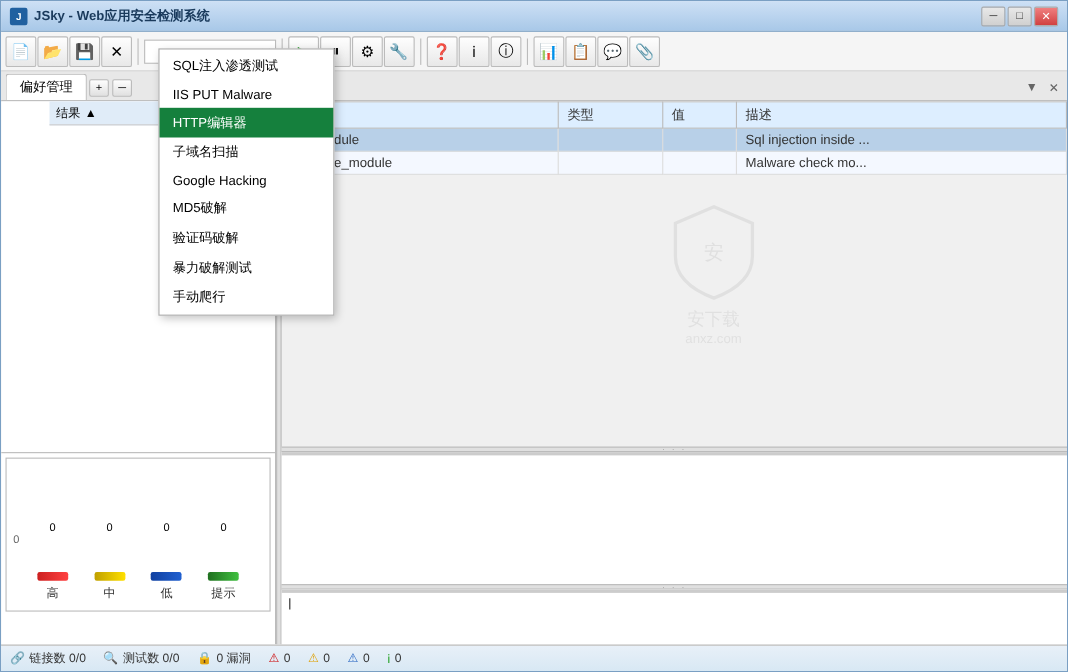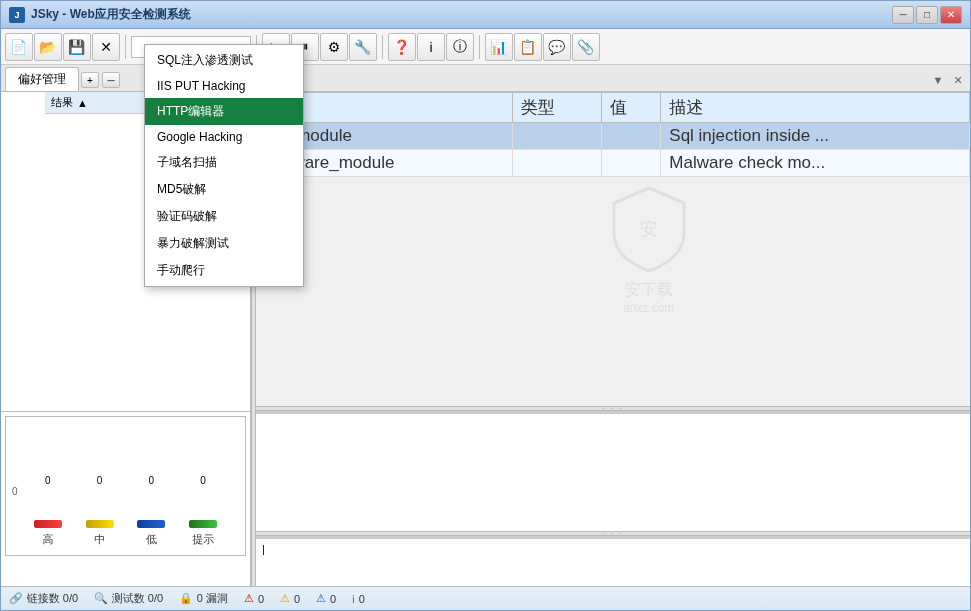--- a/index.html
+++ b/index.html
@@ -231,21 +231,21 @@
 
     
     .right-panel {
       flex: 1;
       display: flex;
       flex-direction: column;
     }
     table {
       width: 100%;
       border-collapse: collapse;
-      font-size: 17px;
+      font-size: 12px;
     }
     table thead tr {
       background: #ddeeff;
     }
     table thead th {
       padding: 3px 8px;
       border: 1px solid #bbb;
       font-weight: normal;
       text-align: left;
       color: #333;
@@ -640,21 +640,21 @@
     </div>
     <div class="stat-item">
       <span style="color:#20a020;">ℹ</span>
       <span>0</span>
     </div>
   </div>
 </div>
 
 <div class="dropdown-menu">
   <div class="dropdown-item">SQL注入渗透测试</div>
-  <div class="dropdown-item">IIS PUT Hacking</div>
+  <div class="dropdown-item">IIS PUT Malware</div>
   <div class="dropdown-item highlighted">HTTP编辑器</div>
+  <div class="dropdown-item">子域名扫描</div>
   <div class="dropdown-item">Google Hacking</div>
-  <div class="dropdown-item">子域名扫描</div>
   <div class="dropdown-item">MD5破解</div>
   <div class="dropdown-item">验证码破解</div>
   <div class="dropdown-item">暴力破解测试</div>
   <div class="dropdown-item">手动爬行</div>
 </div>
 
 </body></html>

